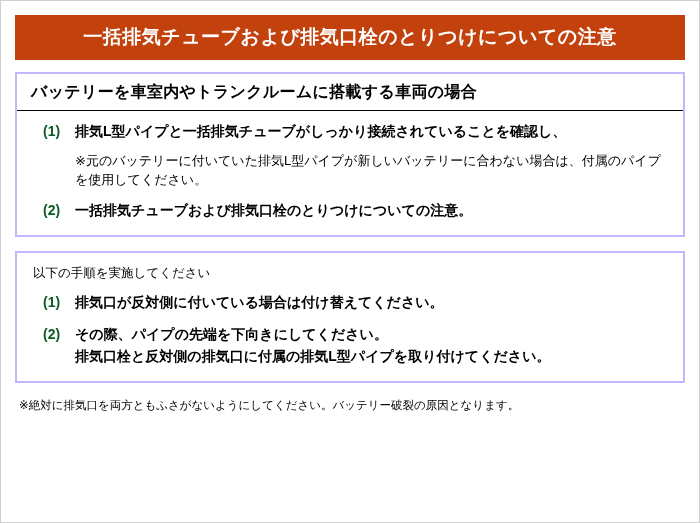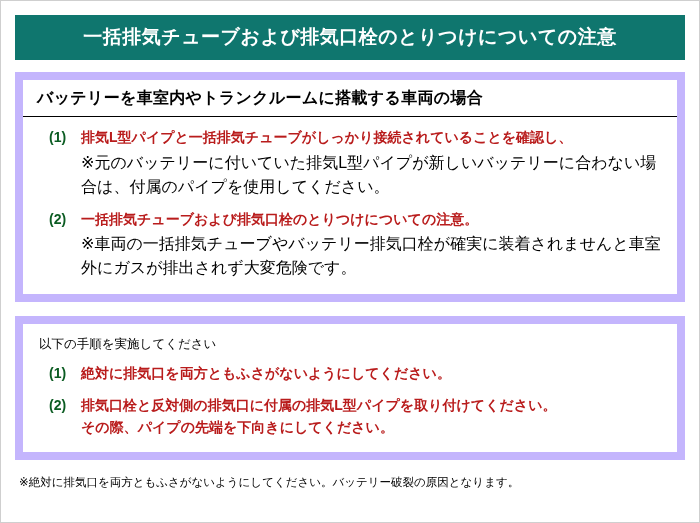--- a/index.html
+++ b/index.html
@@ -17,32 +17,32 @@
   .page {
     position: relative;
     width: 700px;
     height: 523px;
     box-sizing: border-box;
     padding: 10px 12px 0 12px;
     border: 1px solid #cfcfcf;
   }
   
   .title-banner {
-    background: #0f766e;
+    background: #c2410c;
     color: #ffffff;
     text-align: center;
     font-size: 19px;
     font-weight: bold;
     letter-spacing: 0.5px;
     padding: 9px 0 10px 0;
     margin: 4px 2px 12px 2px;
   }
   
   .section {
-    border: 8px solid #c4b5fd;
+    border: 2px solid #c4b5fd;
     margin: 0 2px 14px 2px;
     padding: 0;
     box-sizing: border-box;
   }
   .section-header {
     font-size: 16px;
     font-weight: bold;
     padding: 8px 10px 7px 14px;
     border-bottom: 1px solid #000000;
     letter-spacing: 0.3px;
@@ -68,30 +68,30 @@
     width: 44px;
     flex: 0 0 44px;
     padding-left: 12px;
     box-sizing: border-box;
     line-height: 1.5;
   }
   .item-body {
     flex: 1 1 auto;
   }
   .item-line {
-    color: #b91c1c;
+    color: #000000;
     font-size: 14px;
     font-weight: bold;
     line-height: 1.55;
   }
   .item-note {
     color: #000000;
-    font-size: 16px;
+    font-size: 13px;
     line-height: 1.5;
-    margin-top: 2px;
+    margin-top: 8px;
     font-weight: normal;
   }
   
   .footnotes {
     margin: 8px 4px 0 6px;
   }
   .footnote {
     font-size: 11.5px;
     line-height: 1.55;
     margin-bottom: 7px;
@@ -113,42 +113,41 @@
         <div class="item-body">
           <div class="item-line">排気L型パイプと一括排気チューブがしっかり接続されていることを確認し、</div>
           <div class="item-note">※元のバッテリーに付いていた排気L型パイプが新しいバッテリーに合わない場合は、付属のパイプを使用してください。</div>
         </div>
       </div>
 
       <div class="item">
         <div class="item-num">(2)</div>
         <div class="item-body">
           <div class="item-line">一括排気チューブおよび排気口栓のとりつけについての注意。</div>
-          <div class="item-note">※車両の一括排気チューブやバッテリー排気口栓が確実に装着されませんと車室外にガスが排出されず大変危険です。</div>
         </div>
       </div>
     </div>
   </div>
 
   <div class="section">
     <div class="section-body">
       <div class="lead">以下の手順を実施してください</div>
 
       <div class="item">
         <div class="item-num">(1)</div>
         <div class="item-body">
-          <div class="item-line">絶対に排気口を両方ともふさがないようにしてください。</div>
+          <div class="item-line">排気口が反対側に付いている場合は付け替えてください。</div>
         </div>
       </div>
 
       <div class="item">
         <div class="item-num">(2)</div>
         <div class="item-body">
+          <div class="item-line">その際、パイプの先端を下向きにしてください。</div>
           <div class="item-line">排気口栓と反対側の排気口に付属の排気L型パイプを取り付けてください。</div>
-          <div class="item-line">その際、パイプの先端を下向きにしてください。</div>
         </div>
       </div>
     </div>
   </div>
 
   <div class="footnotes">
     <div class="footnote">
       <span>※絶対に排気口を両方ともふさがないようにしてください。バッテリー破裂の原因となります。</span>
     </div>
 

